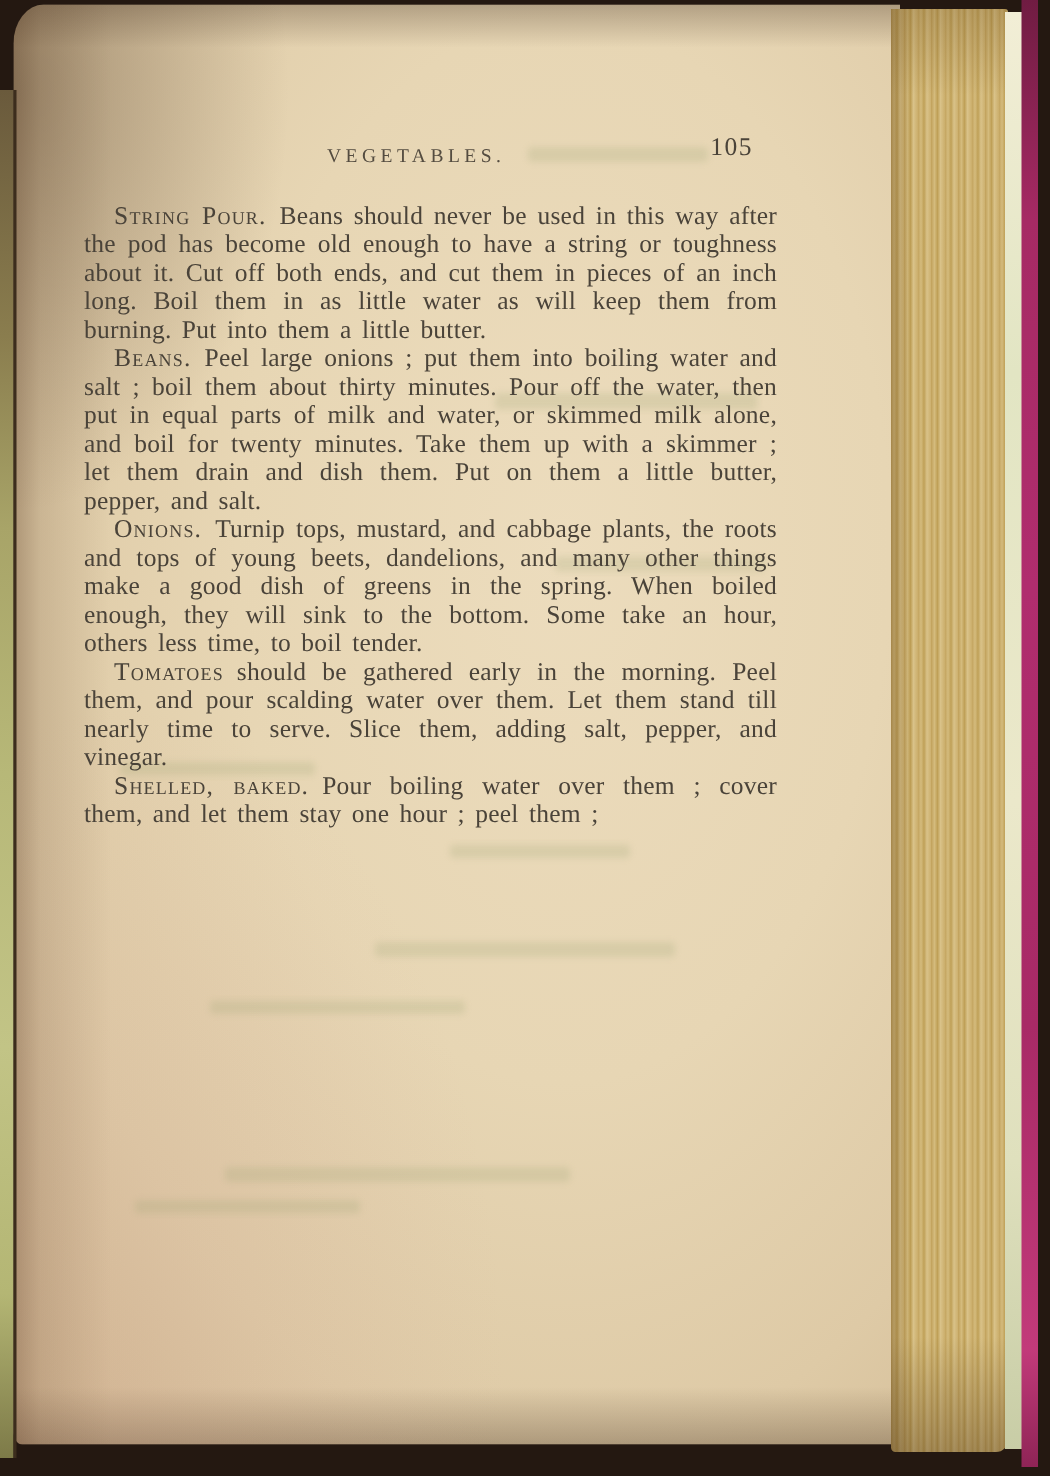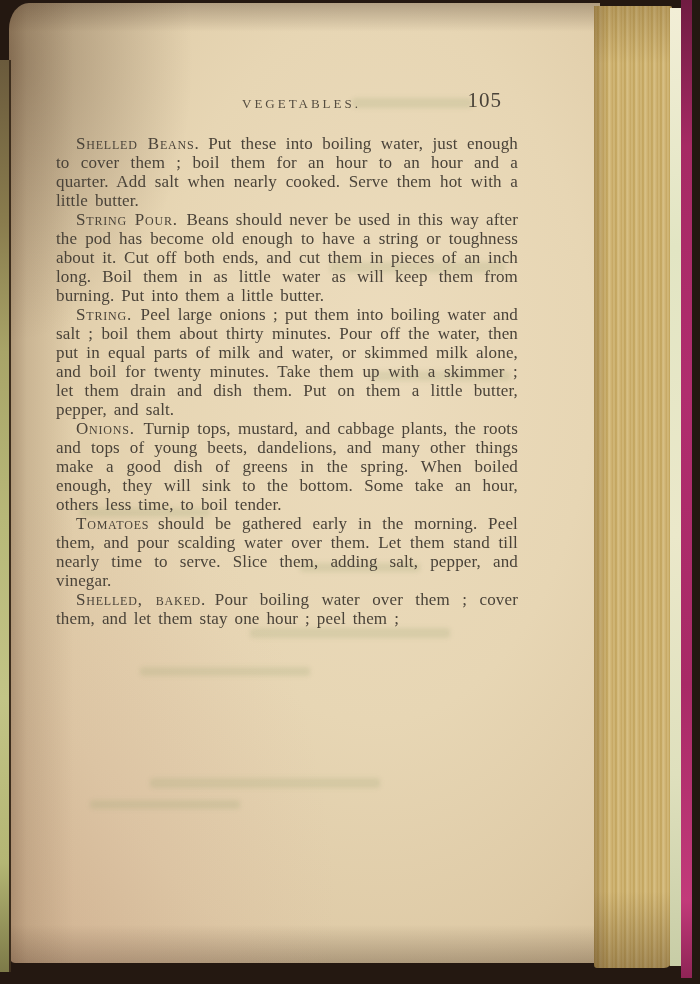--- a/index.html
+++ b/index.html
@@ -62,25 +62,25 @@
   
   .text-block {
     position:absolute; left:56px; top:88px; width:462px;
     color:#4a4339;
   }
   .page-head {
     position:relative; height:26px; margin-bottom:20px;
   }
   .running-title {
     position:absolute; left:50%; top:8px; transform:translateX(-58%);
-    font-size:13px; letter-spacing:3px; color:#544c40;margin-left:24px;
+    font-size:13px; letter-spacing:3px; color:#544c40;
   }
   .page-number {
     position:absolute; right:16px; top:0;
-    font-size:21px; color:#4a4339; letter-spacing:1px;margin-left:12px;
+    font-size:17px; color:#4a4339; letter-spacing:1px;margin-left:12px;
   }
   .para {
     font-size:17px; line-height:19px;
     text-align:justify;
     text-indent:20px;
     word-spacing:2.5px; letter-spacing:0.15px;
     color:#4a4339;
   }
   .para.no-indent { text-indent:0; }
   .lead {
@@ -106,20 +106,19 @@
 <div class="ghost" style="left:140px; top:667px; width:170px; height:9px;"></div>
 <div class="ghost" style="left:150px; top:778px; width:230px; height:10px;"></div>
 <div class="ghost" style="left:90px; top:800px; width:150px; height:9px;"></div>
 
 <div class="text-block">
   <div class="page-head">
     <span class="running-title">VEGETABLES.</span>
     <span class="page-number">105</span>
   </div>
   <div id="para-container">
-      <p class="para"><span class="lead">Shelled Beans.</span> Put these into boiling water, just enough to cover them ; boil them for an hour to an hour and a quarter.  Add salt when nearly cooked. Serve them hot with a little butter.</p>
       <p class="para"><span class="lead">String Pour.</span> Beans should never be used in this way after the pod has become old enough to have a string or toughness about it.  Cut off both ends, and cut them in pieces of an inch long.  Boil them in as little water as will keep them from burning.  Put into them a little butter.</p>
-      <p class="para"><span class="lead">String.</span> Peel large onions ; put them into boiling water and salt ; boil them about thirty minutes.  Pour off the water, then put in equal parts of milk and water, or skimmed milk alone, and boil for twenty minutes.  Take them up with a skimmer ; let them drain and dish them.  Put on them a little butter, pepper, and salt.</p>
+      <p class="para"><span class="lead">Beans.</span> Peel large onions ; put them into boiling water and salt ; boil them about thirty minutes.  Pour off the water, then put in equal parts of milk and water, or skimmed milk alone, and boil for twenty minutes.  Take them up with a skimmer ; let them drain and dish them.  Put on them a little butter, pepper, and salt.</p>
       <p class="para"><span class="lead">Onions.</span> Turnip tops, mustard, and cabbage plants, the roots and tops of young beets, dandelions, and many other things make a good dish of greens in the spring.  When boiled enough, they will sink to the bottom.  Some take an hour, others less time, to boil tender.</p>
       <p class="para"><span class="lead">Tomatoes</span> should be gathered early in the morning. Peel them, and pour scalding water over them.  Let them stand till nearly time to serve.  Slice them, adding salt, pepper, and vinegar.</p>
       <p class="para"><span class="lead">Shelled, baked.</span> Pour boiling water over them ; cover them, and let them stay one hour ; peel them ;</p>
     </div>
 </div>
 
 </body></html>

